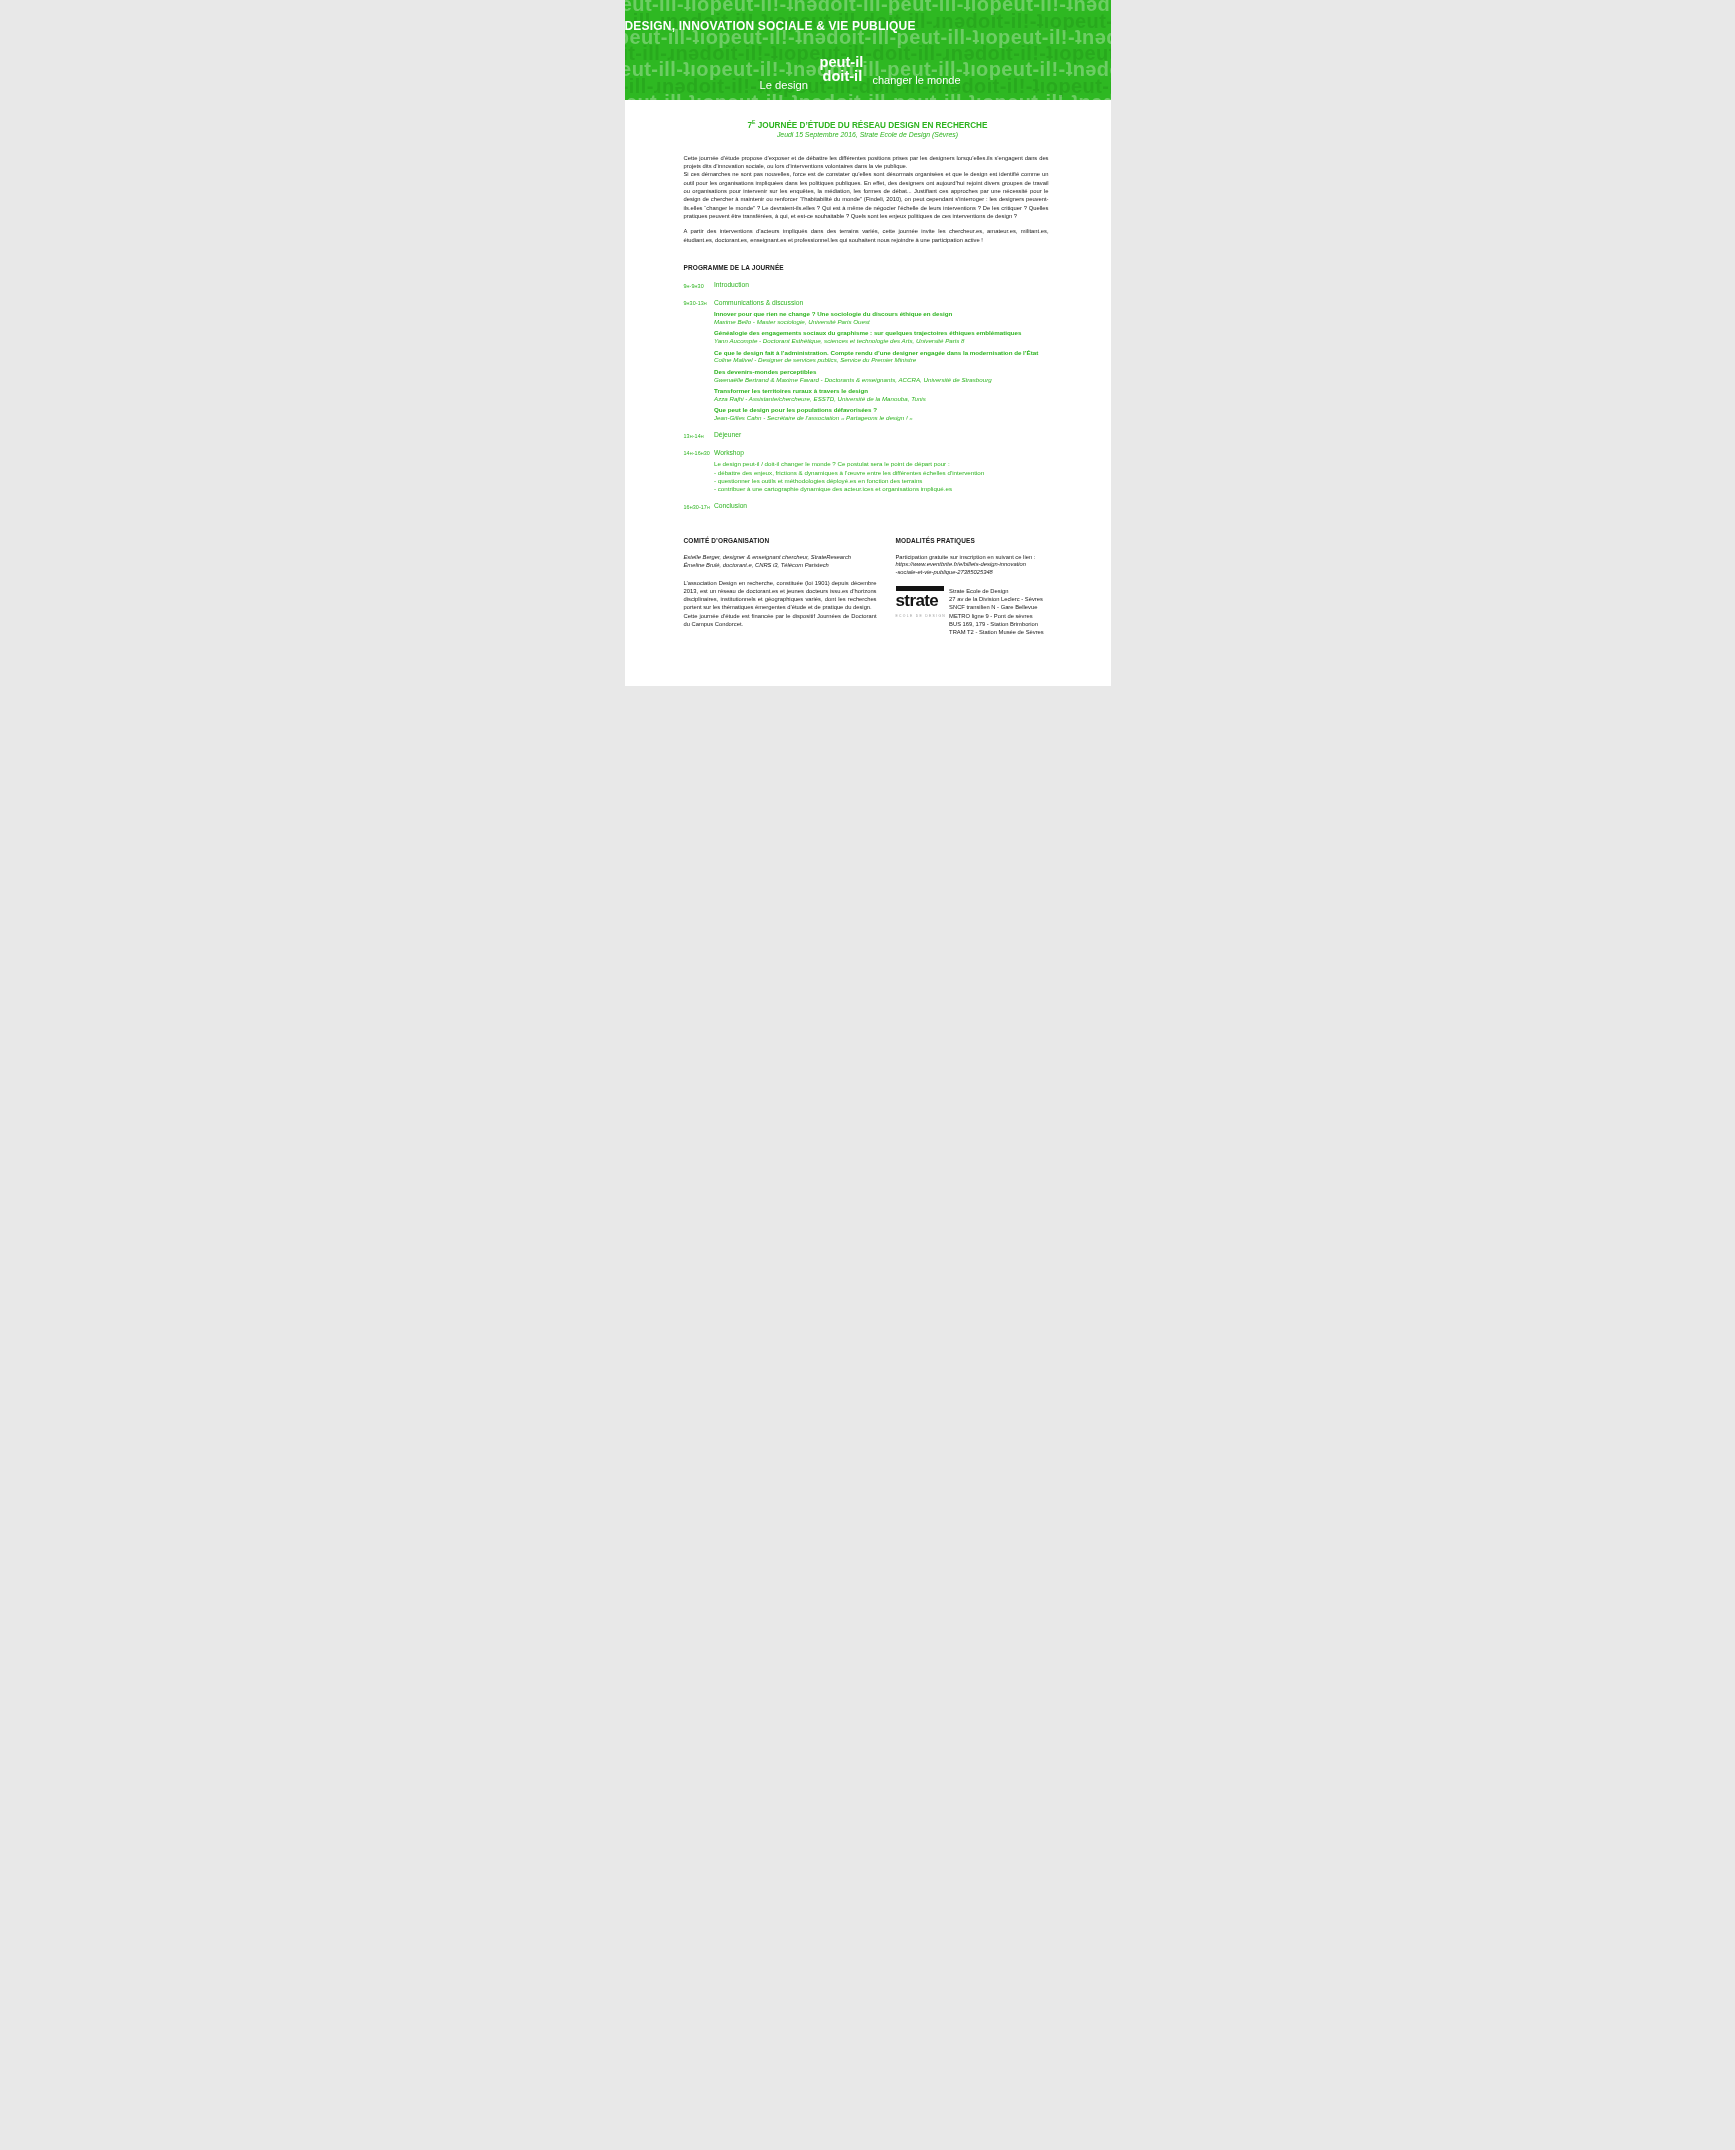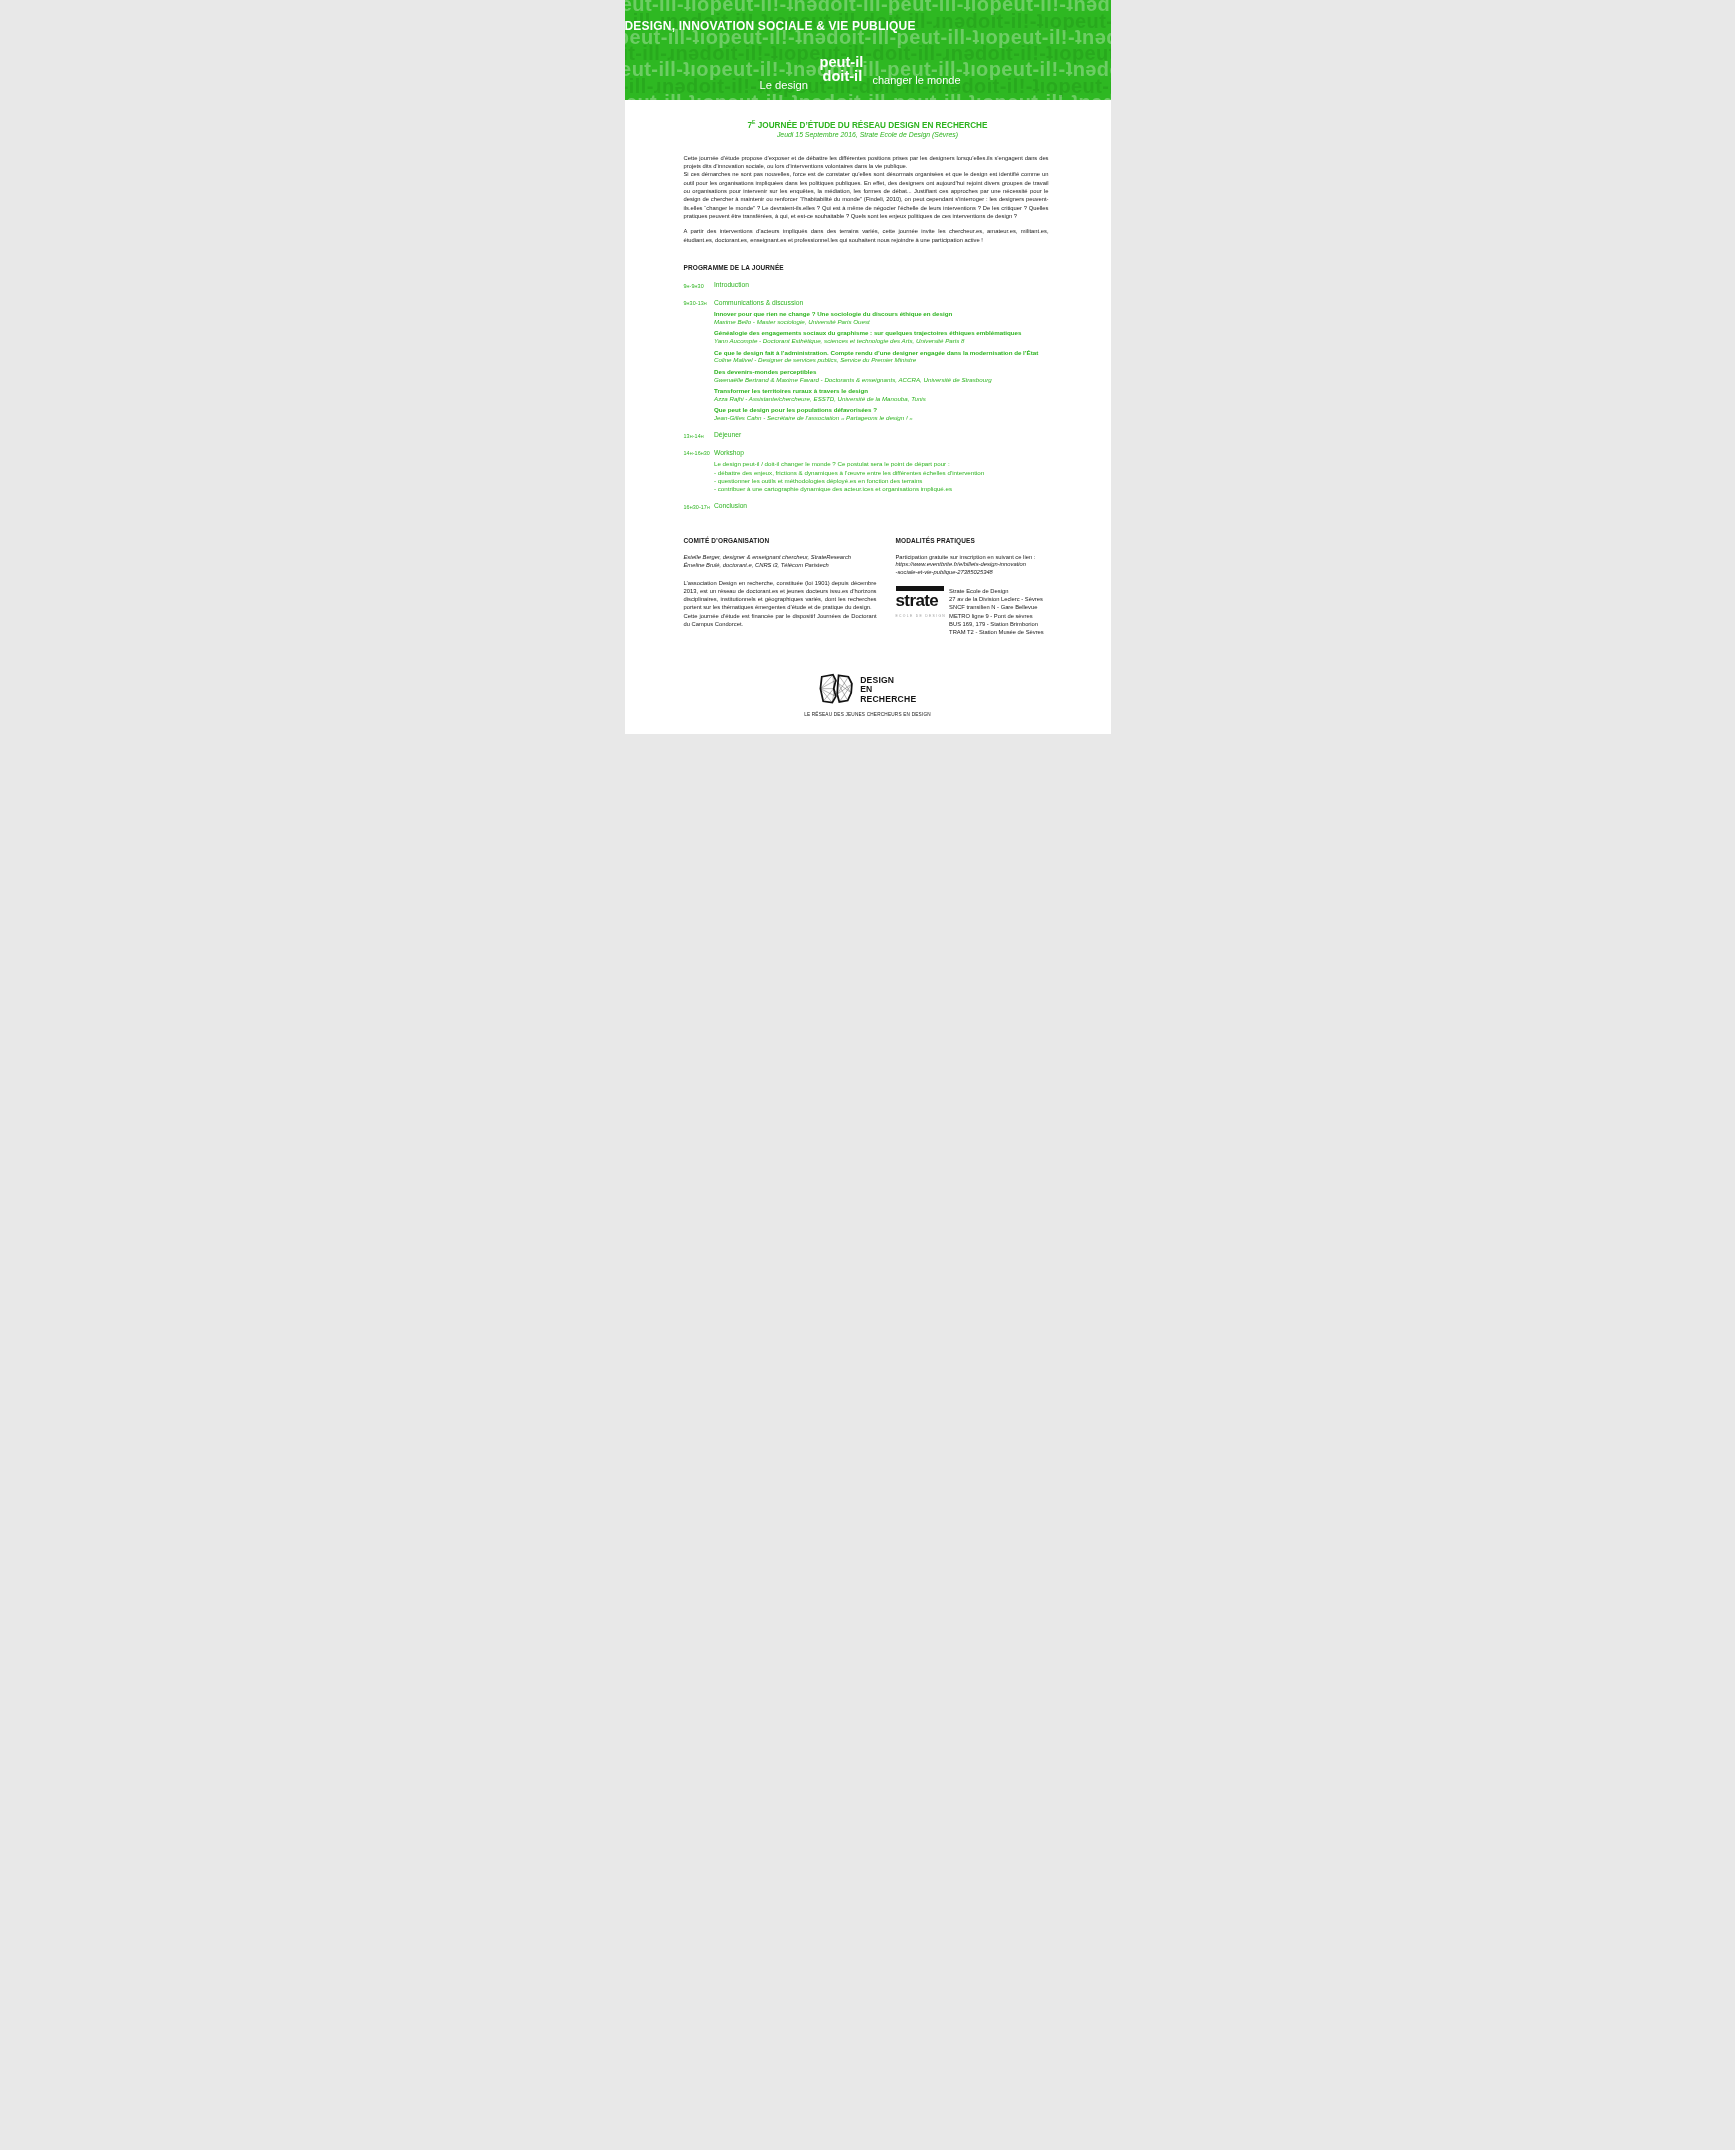--- a/index.html
+++ b/index.html
@@ -197,38 +197,15 @@
           <div>SNCF transilien N - Gare Bellevue</div>
           <div>METRO ligne 9 - Pont de sèvres</div>
           <div>BUS 169, 179 - Station Brimborion</div>
           <div>TRAM T2 - Station Musée de Sèvres</div>
         </div>
       </div>
     </div>
 
   </div>
 
-  <div class="footer">
-    <div class="footer-main">
-      <span>
-        <svg width="35" height="34" viewBox="0 0 100 94" fill="none" xmlns="http://www.w3.org/2000/svg">
-          <g stroke="#131313" stroke-width="1" opacity="0.9">
-            <path d="M4,46 L40,6 M4,46 L48,22 M4,46 L42,46 M4,46 L48,68 M4,46 L38,86 M40,6 L42,46 M48,22 L38,86 M42,46 L12,82"></path>
-            <path d="M52,62 L84,12 M54,30 L82,80 M94,32 L58,84 M92,58 L56,8 M52,62 L94,32 M54,30 L92,58"></path>
-            <path d="M48,22 L54,30 M42,46 L52,62 M48,68 L52,62"></path>
-          </g>
-          <g stroke="#131313" stroke-width="5" fill="none" stroke-linejoin="miter">
-            <path d="M8,12 L40,6 L48,22 L42,46 L48,68 L38,86 L12,82 L4,46 Z"></path>
-            <path d="M56,8 L84,12 L94,32 L92,58 L82,80 L58,84 L52,62 L54,30 Z"></path>
-          </g>
-        </svg>
-      </span>
-      <div class="der-text">
-        <div>DESIGN</div>
-        <div>EN</div>
-        <div>RECHERCHE</div>
-      </div>
-    </div>
-    <div class="footer-tag">LE RÉSEAU DES JEUNES CHERCHEURS EN DESIGN</div>
-  </div>
 
 </div>
 
 
 </body></html>

